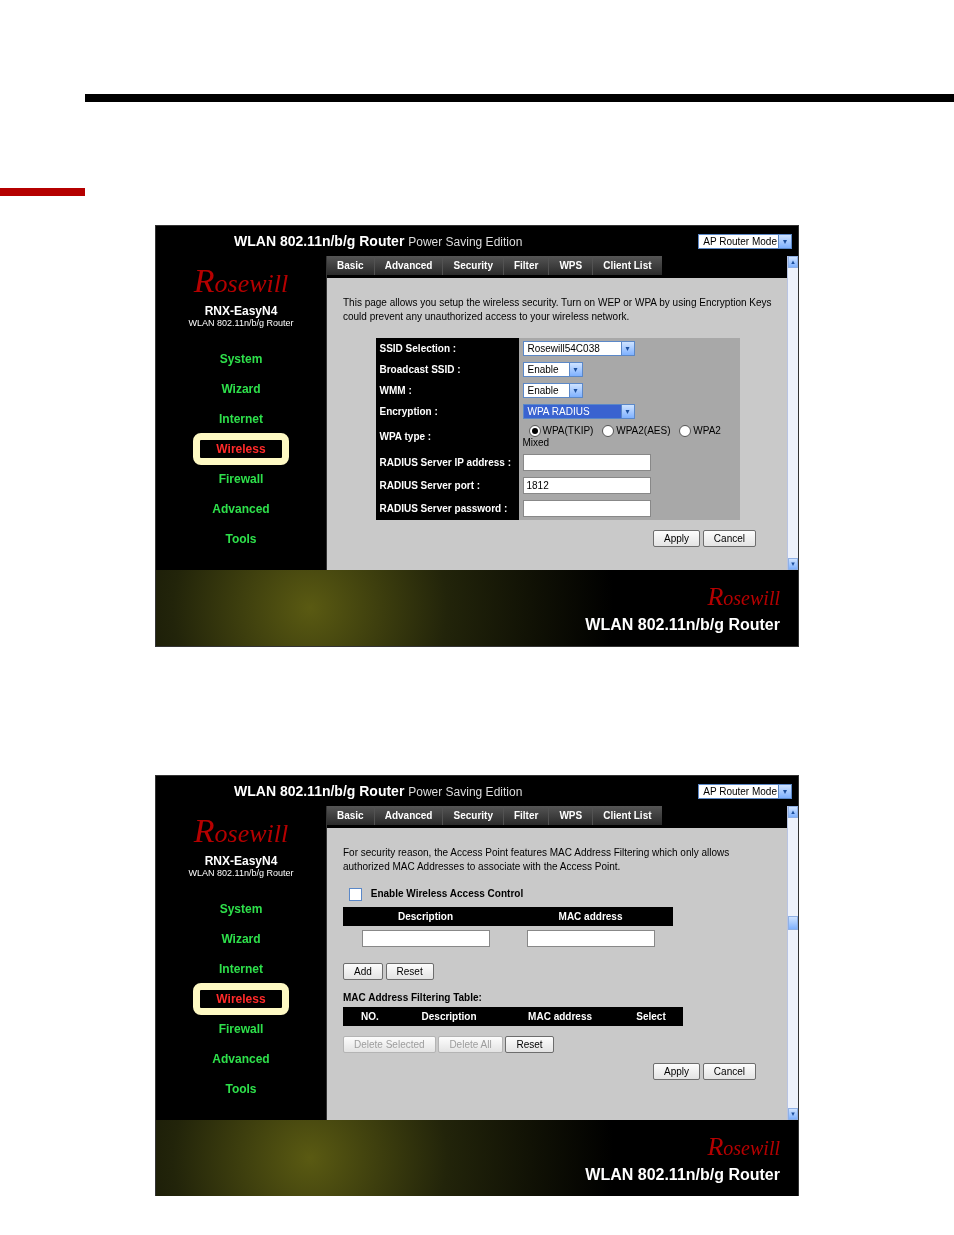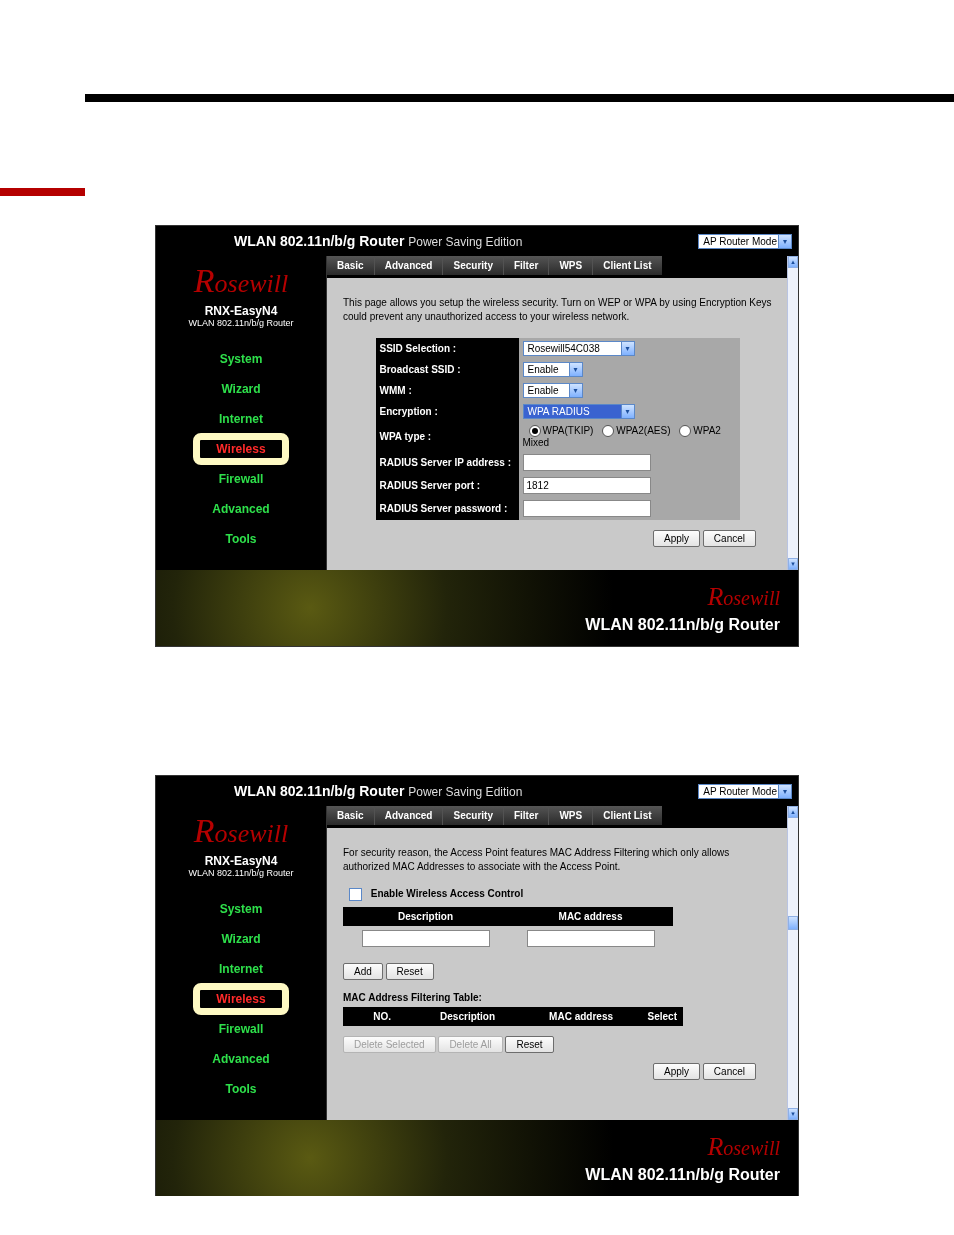--- a/index.html
+++ b/index.html
@@ -53,21 +53,21 @@
   .footer .flogo{position:absolute;right:18px;top:12px;font-family:"Times New Roman", serif;font-style:italic;color:#b50000;font-size:20px}
   .footer .flogo .big{font-size:26px}
   .footer .ftxt{position:absolute;right:18px;bottom:12px;font-size:16px;font-weight:bold}
   
   .chk{display:inline-block;width:11px;height:11px;border:1px solid #5b88c8;background:#fff;vertical-align:middle;margin-right:6px}
   .mini-table{width:330px;margin:0 0 0 0;border-collapse:collapse}
   .mini-table th{background:#000;color:#fff;font-size:10px;font-weight:bold;padding:4px 0}
   .mini-table td{text-align:center;padding:4px 0}
   .mini-table td .txt-input{width:120px}
   .mac-filter-table{width:340px;border-collapse:collapse}
-  .mac-filter-table th{background:#000;color:#fff;font-size:10px;font-weight:bold;padding:4px 6px;text-align:right}
+  .mac-filter-table th{background:#000;color:#fff;font-size:10px;font-weight:bold;padding:4px 6px;text-align:center}
   .section-label{font-size:10px;font-weight:bold;color:#000;margin:12px 0 4px 0}
 </style>
 </head>
 <body>
 
 <div class="page">
   <div class="redbar"></div>
   <div class="blackbar"></div>
   <div class="clr"></div>
 

